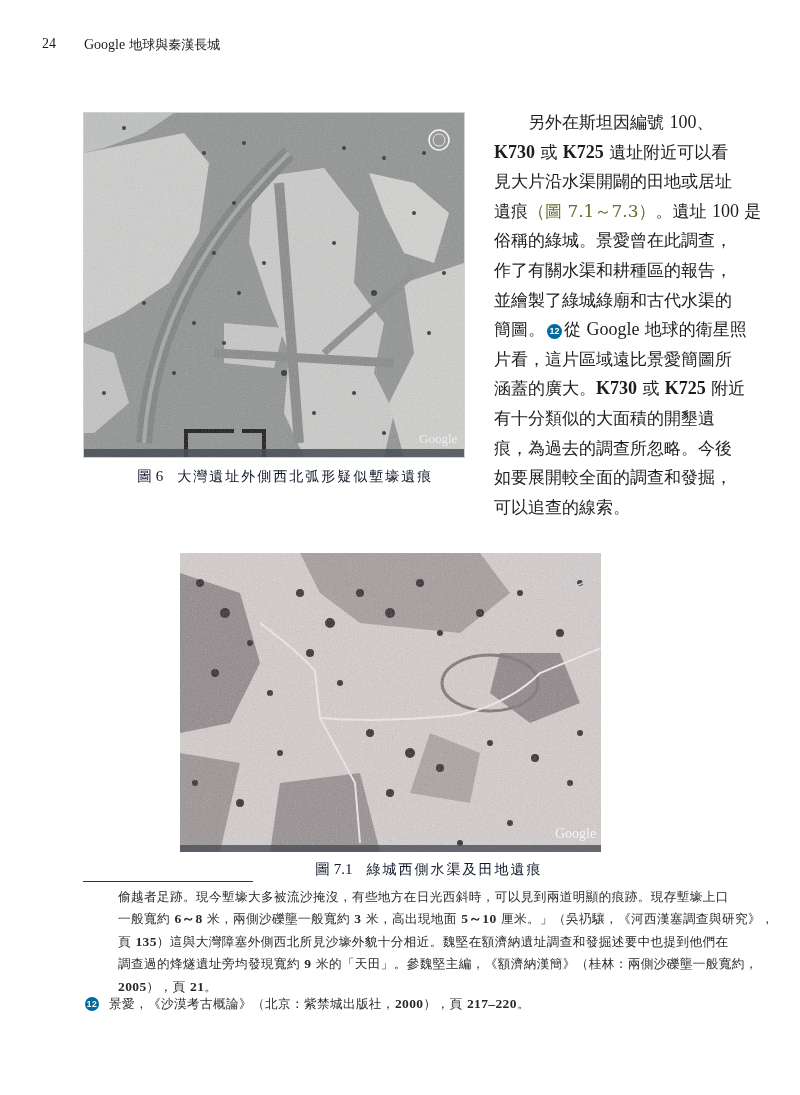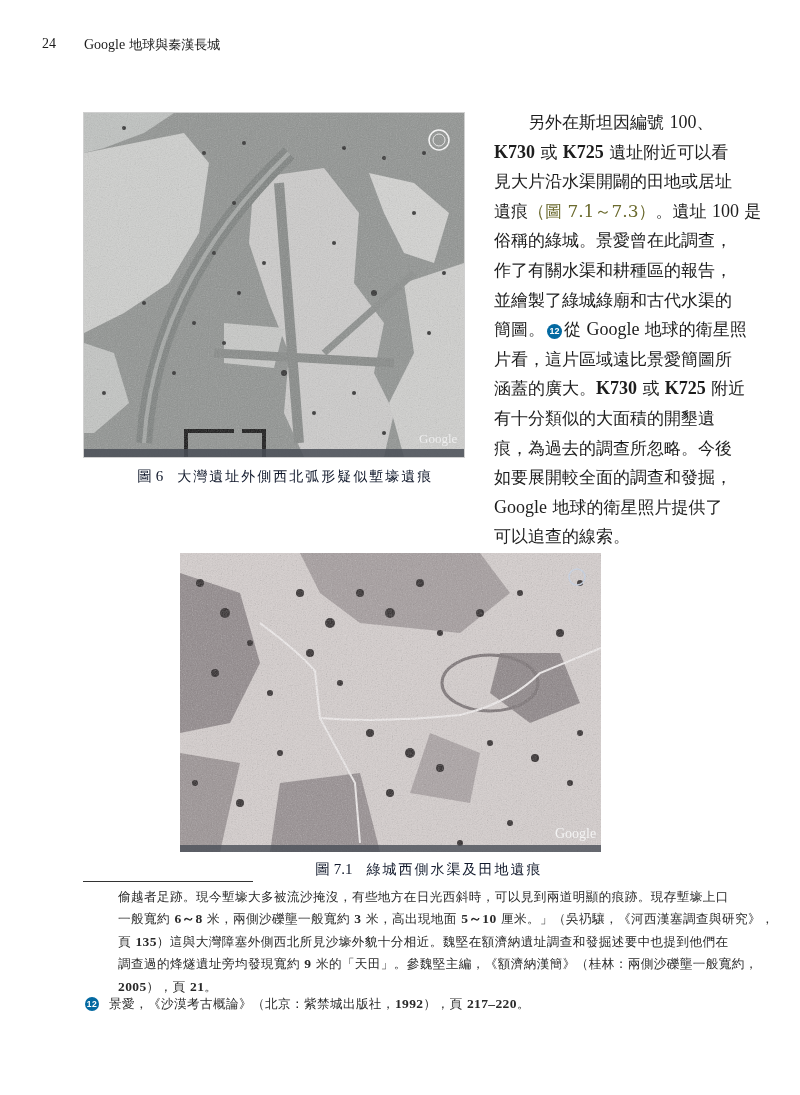--- a/index.html
+++ b/index.html
@@ -208,26 +208,25 @@
       <span class="line"><span class="">遺痕</span><span class="figref">（圖 7.1～7.3）</span><span class="">。遺址 </span><span class="latin">100</span><span class=""> 是</span></span>
       <span class="line"><span class="">俗稱的綠城。景愛曾在此調查，</span></span>
       <span class="line"><span class="">作了有關水渠和耕種區的報告，</span></span>
       <span class="line"><span class="">並繪製了綠城綠廟和古代水渠的</span></span>
       <span class="line"><span class="">簡圖。</span><span class="fn-marker">12</span><span class="">從 </span><span class="latin">Google</span><span class=""> 地球的衛星照</span></span>
       <span class="line"><span class="">片看，這片區域遠比景愛簡圖所</span></span>
       <span class="line"><span class="">涵蓋的廣大。</span><span class="latin bold">K730</span><span class=""> 或 </span><span class="latin bold">K725</span><span class=""> 附近</span></span>
       <span class="line"><span class="">有十分類似的大面積的開墾遺</span></span>
       <span class="line"><span class="">痕，為過去的調查所忽略。今後</span></span>
       <span class="line"><span class="">如要展開較全面的調查和發掘，</span></span>
-      <span class="line"><span class="latin">Google</span><span class=""> 地球的衛星照片提供了</span></span>
       <span class="line"><span class="">可以追查的線索。</span></span>
     </p>
 </div>
 
 <div class="fn-rule"></div>
 <div class="footnotes" id="fn-cont">
     <span class="fl"><span class="">偷越者足跡。現今塹壕大多被流沙掩沒，有些地方在日光西斜時，可以見到兩道明顯的痕跡。現存塹壕上口</span></span>
     <span class="fl"><span class="">一般寬約 </span><span class="latin">6～8</span><span class=""> 米，兩側沙礫壟一般寬約 </span><span class="latin">3</span><span class=""> 米，高出現地面 </span><span class="latin">5～10</span><span class=""> 厘米。」（吳礽驤，《河西漢塞調查與研究》，</span></span>
     <span class="fl"><span class="">頁 </span><span class="latin">135</span><span class="">）這與大灣障塞外側西北所見沙壕外貌十分相近。魏堅在額濟納遺址調查和發掘述要中也提到他們在</span></span>
     <span class="fl"><span class="">調查過的烽燧遺址旁均發現寬約 </span><span class="latin">9</span><span class=""> 米的「天田」。參魏堅主編，《額濟納漢簡》（桂林：兩側沙礫壟一般寬約，</span></span>
     <span class="fl"><span class="latin">2005</span><span class="">），頁 </span><span class="latin">21</span><span class="">。</span></span>
   </div>
-<div class="fn12" id="fn12"><span class="fn-marker">12</span><span class="">景愛，《沙漠考古概論》（北京：紫禁城出版社，</span><span class="latin">1992</span><span class="">），頁 </span><span class="latin">217–220</span><span class="">。</span></div>
+<div class="fn12" id="fn12"><span class="fn-marker">12</span><span class="">景愛，《沙漠考古概論》（北京：紫禁城出版社，</span><span class="latin">2000</span><span class="">），頁 </span><span class="latin">217–220</span><span class="">。</span></div>
 
 </body></html>

